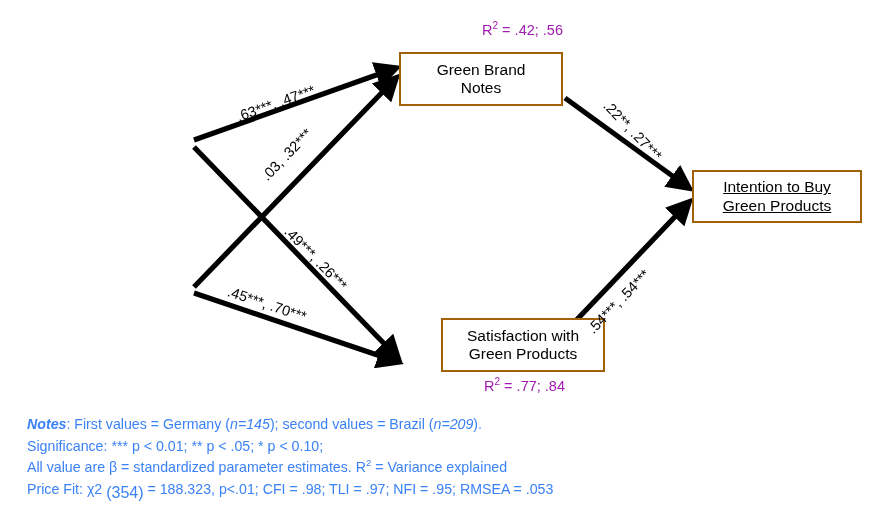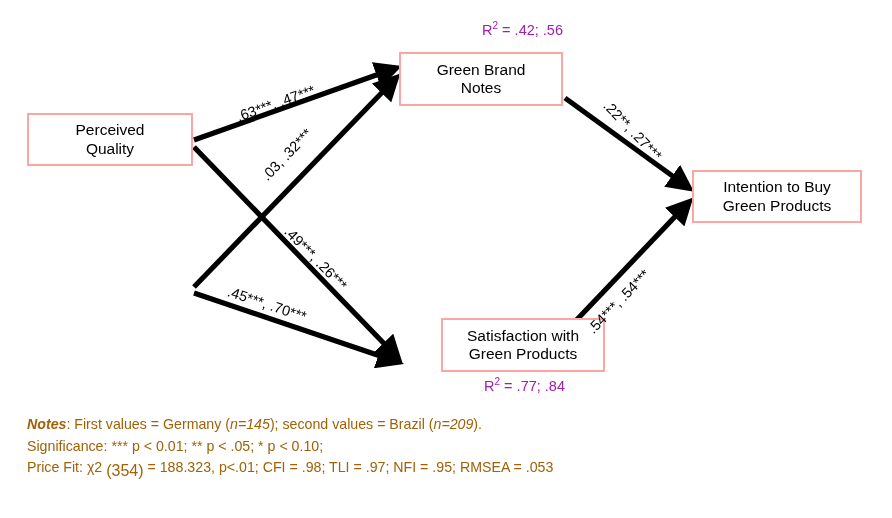--- a/index.html
+++ b/index.html
@@ -11,21 +11,21 @@
   #canvas {
     position: relative;
     width: 892px;
     height: 518px;
     background: #ffffff;
     font-family: "Liberation Sans", sans-serif;
     overflow: hidden;
   }
   .node-box {
     position: absolute;
-    border: 2px solid #fca5a5;
+    border: 2px solid #a16207;
     background: #ffffff;
     box-sizing: border-box;
     display: flex;
     align-items: center;
     justify-content: center;
     text-align: center;
     font-size: 15.5px;
     color: #000000;
     line-height: 1.18;
     z-index: 3;
@@ -58,21 +58,21 @@
     white-space: nowrap;
     z-index: 4;
     transform-origin: 0 50%;
   }
   .notes {
     position: absolute;
     left: 27px;
     top: 414px;
     width: 840px;
     font-size: 14.2px;
-    color: #a16207;
+    color: #3b82f6;
     line-height: 1.52;
     z-index: 3;
   }
   .notes div { white-space: nowrap; }
   .notes b { font-weight: bold; font-style: italic; }
   .notes i { font-style: italic; }
   .notes sup { font-size: 9.5px; vertical-align: super; line-height: 0; }
   .notes sub { font-size: 16px; vertical-align: sub; line-height: 0; }
 </style>
 </head>
@@ -104,29 +104,23 @@
     <span>R</span><sup>2</sup><span> = .42; .56</span>
   </div>
 
   <div class="node-box" style="left:399px; top:52px; width:164px; height:54px;">
     <div>
       <span>Green Brand</span>
       <span>Notes</span>
     </div>
   </div>
 
-  <div class="node-box" style="left:27px; top:113px; width:166px; height:53px;">
-    <div>
-      <span>Perceived</span>
-      <span>Quality</span>
-    </div>
-  </div>
 
 
-  <div class="node-box" style="left:692px; top:170px; width:170px; height:53px;">
+  <div class="node-box" style="left:692px; top:170px; width:170px; height:53px;text-decoration:underline;">
     <div>
       <span>Intention to Buy</span>
       <span>Green Products</span>
     </div>
   </div>
 
 
   <div class="node-box" style="left:401px; top:318px; width:164px; height:54px;margin-left:40px;">
     <div>
       <span>Satisfaction with</span>
@@ -146,16 +140,17 @@
 
   <div class="path-label" style="left:228px; top:283px; transform: rotate(18.5deg);">.45***, .70***</div>
 
   <div class="path-label" style="left:606px; top:95px; transform: rotate(46deg);">.22**, .27***</div>
 
   <div class="path-label" style="left:590px; top:323px; transform: rotate(-46deg);">.54***, .54***</div>
 
   <div class="notes">
     <div><b>Notes</b><span>: First values = Germany (</span><i>n=145</i><span>); second values = Brazil (</span><i>n=209</i><span>).</span></div>
     <div>Significance: *** p &lt; 0.01; ** p &lt; .05; * p &lt; 0.10;</div>
+    <div><span>All value are β = standardized parameter estimates. R</span><sup>2</sup><span> = Variance explained</span></div>
     <div><span>Price Fit: χ2 </span><sub>(354)</sub><span> = 188.323, p&lt;.01; CFI = .98; TLI = .97; NFI = .95; RMSEA = .053</span></div>
   </div>
 
 </div>
 
 </body></html>

